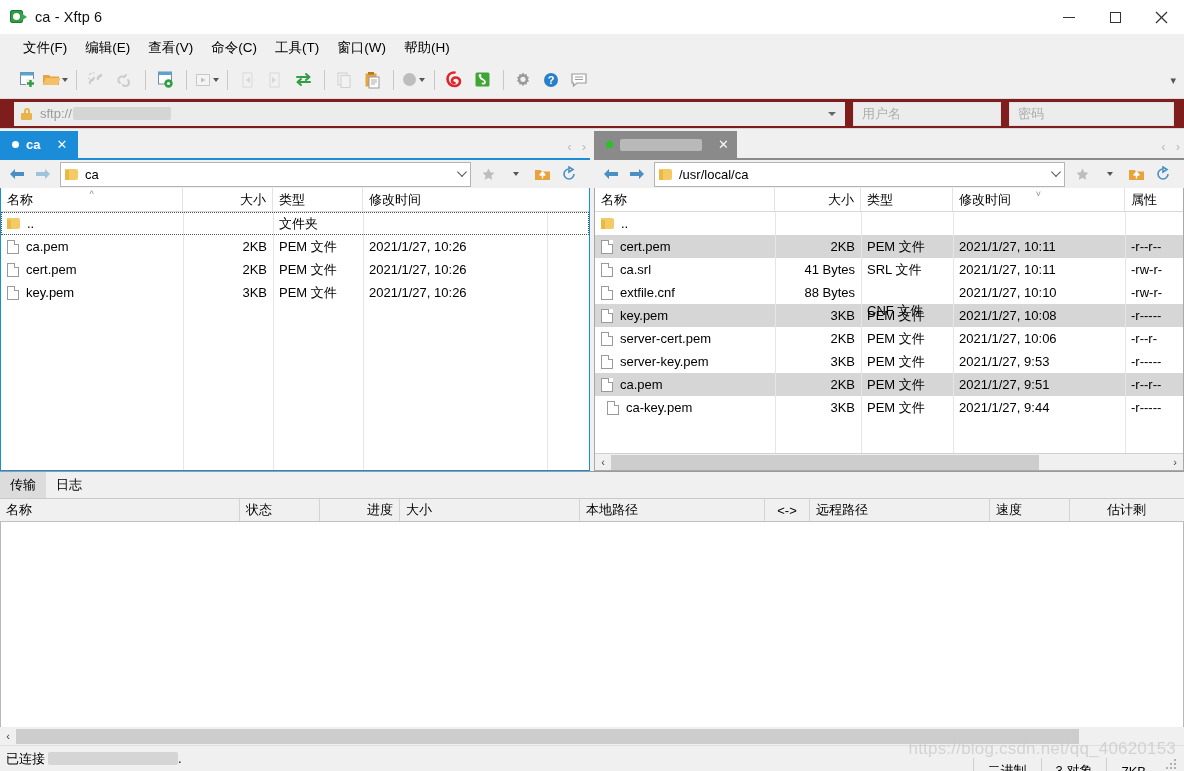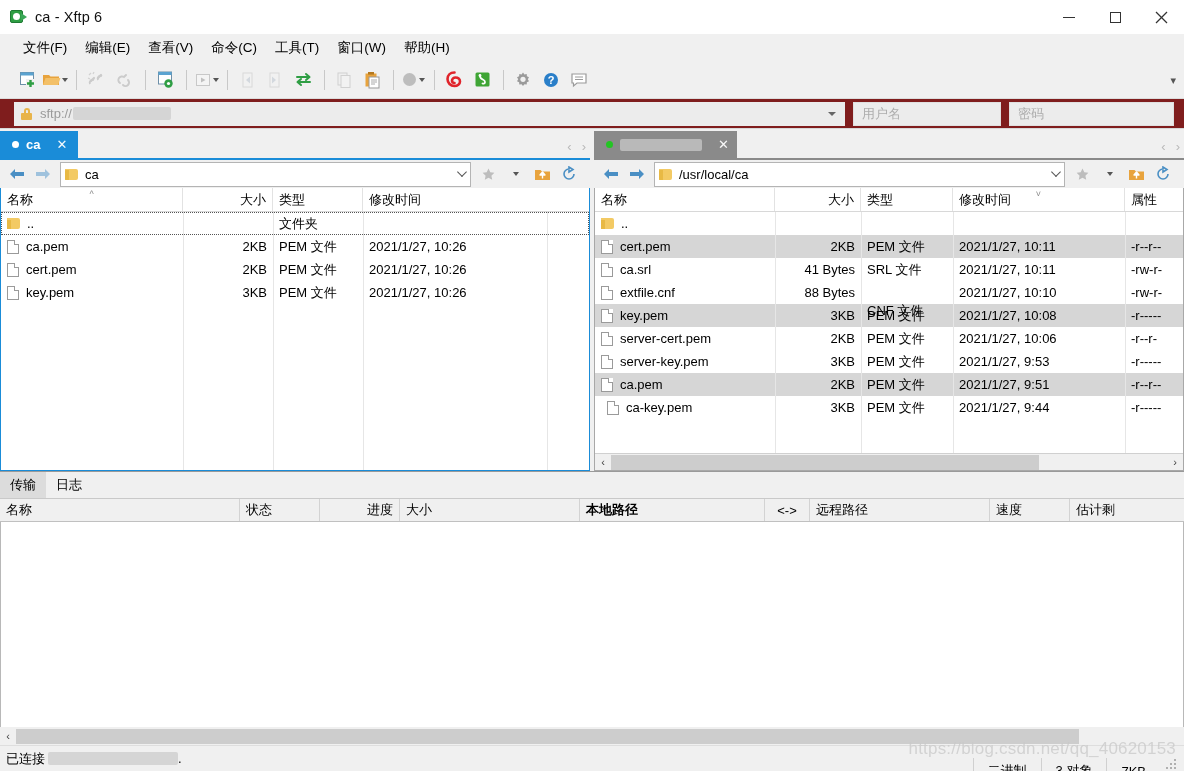--- a/index.html
+++ b/index.html
@@ -646,25 +646,25 @@
   <div class="xfer">
     <div class="xfer-tabs">
       <div class="xtab active">传输</div>
       <div class="xtab">日志</div>
     </div>
     <div class="xfer-head">
       <div class="hc" style="width:240px;">名称</div>
       <div class="hc" style="width:80px;">状态</div>
       <div class="hc" style="width:80px;justify-content:flex-end;">进度</div>
       <div class="hc" style="width:180px;">大小</div>
-      <div class="hc" style="width:185px;font-weight:bold;">本地路径</div>
+      <div class="hc" style="width:185px;">本地路径</div>
       <div class="hc" style="width:45px;justify-content:center;">&lt;-&gt;</div>
       <div class="hc" style="width:180px;">远程路径</div>
       <div class="hc" style="width:80px;">速度</div>
-      <div class="hc" style="flex:1;border-right:none;">估计剩</div>
+      <div class="hc" style="flex:1;border-right:none;margin-left:31px;">估计剩</div>
     </div>
     <div class="xfer-body"></div>
     <div class="xfer-scroll">
       <span class="sb-arrow" style="width:16px;text-align:center;font-size:11px;color:#444;">‹</span>
       <div class="sb-track">
         <div class="sb-thumb" style="width:91%;"></div>
       </div>
     </div>
   </div>
 

